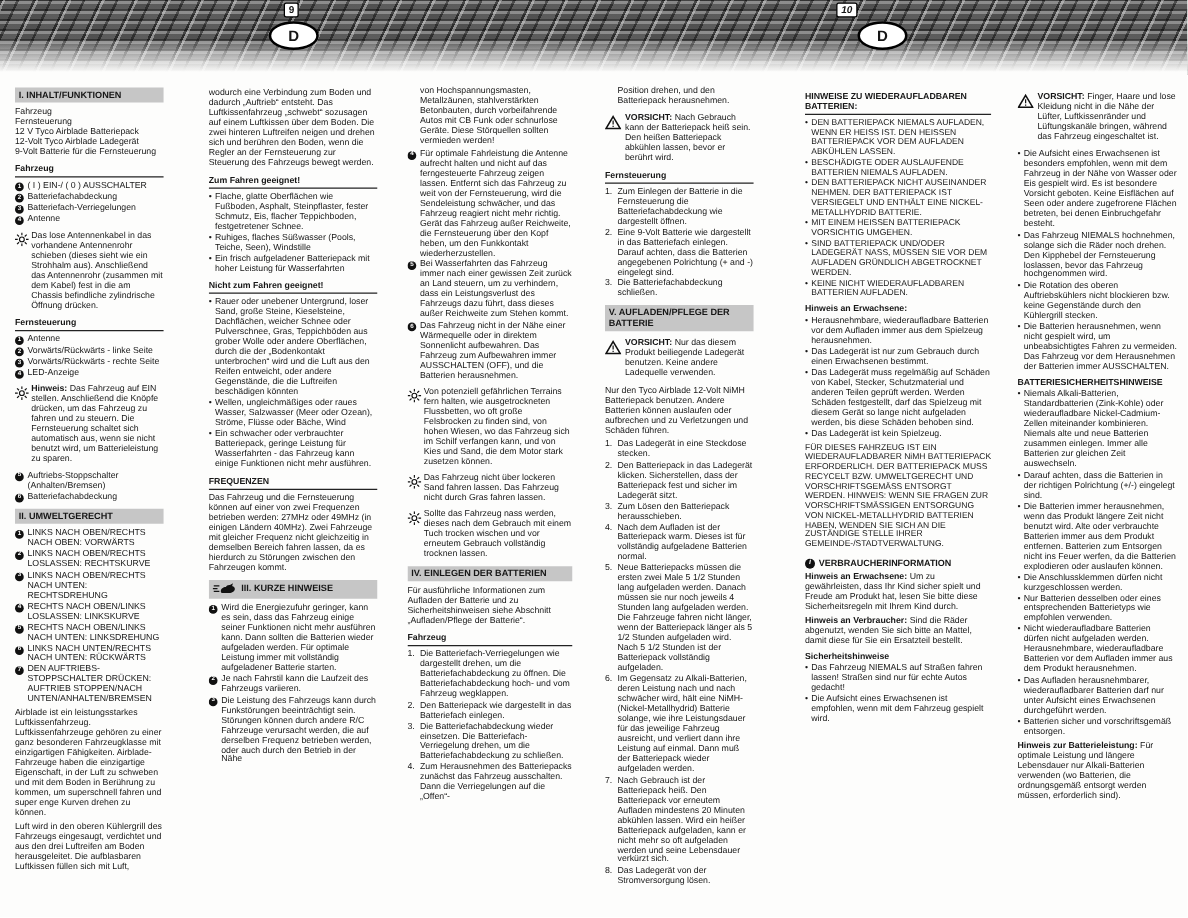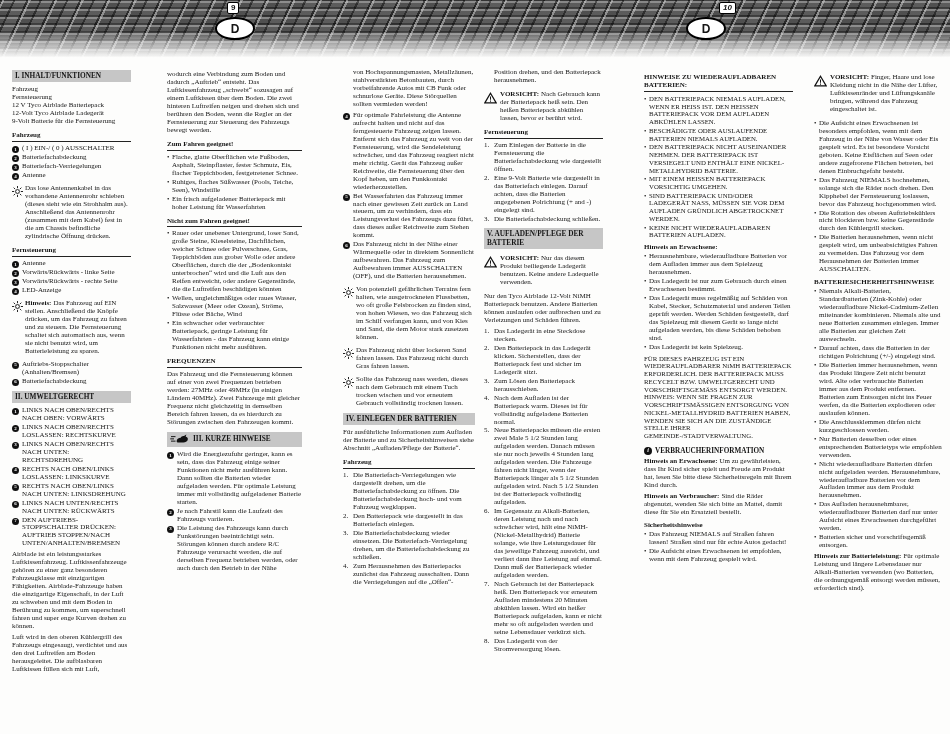--- a/index.html
+++ b/index.html
@@ -9,28 +9,28 @@
   .band{position:absolute;top:0;left:0;width:950px;height:60px;
     background-color:#6a6a6a;
     background-image:
       repeating-linear-gradient(115deg, rgba(15,15,15,.55) 0 2px, rgba(200,200,200,.55) 2px 4px,
         rgba(90,90,90,.12) 4px 12px, rgba(15,15,15,.5) 12px 14px, rgba(140,140,140,.22) 14px 24px),
       repeating-linear-gradient(180deg, #2d2d2d 0 1px, #8d8d8d 1px 3px, #4e4e4e 3px 7px, #272727 7px 8px);}
   .band::after{content:"";position:absolute;inset:0;
     background:linear-gradient(to bottom, rgba(255,255,255,0) 0 52%, rgba(255,255,255,.55) 74%, #fdfdfc 96%);}
   .pgnum{position:absolute;top:2px;background:#fff;border:1.5px solid #000;border-radius:2px;
     font-size:8px;font-weight:700;padding:1px 3px;line-height:1;z-index:3;}
-  #pg9{left:227px;} #pg10{left:719px;font-style:italic;}
+  #pg9{left:227px;} #pg10{left:669px;font-style:italic;}
   .lang{position:absolute;top:17px;width:36px;height:19px;border:2px solid #000;border-radius:50%;
     background:#fff;display:flex;align-items:center;justify-content:center;
     font-size:12px;font-weight:700;z-index:3;}
   #lang9{left:215px;} #lang10{left:686px;}
 
-  .col{position:absolute;top:68px;height:660px;overflow:hidden;font-size:7px;line-height:1.14;font-family:Liberation Serif, serif;}
-  .col0{left:12px;width:119px}.col1{left:167px;width:135px}.col2{left:343px;width:132px}
+  .col{position:absolute;top:68px;height:660px;overflow:hidden;font-size:7px;line-height:1.14;}
+  .col0{left:12px;width:119px}.col1{left:167px;width:135px}.col2{left:326px;width:132px}
   .col3{left:484px;width:119px}.col4{left:644px;width:149px}.col5{left:814px;width:128px}
 
   .sec-h{background:#c6c6c6;font-weight:700;font-size:7.3px;padding:2px 3px;margin:5px 0 4px;
     display:flex;align-items:center;gap:3px;}
   .sec-h:first-child{margin-top:2px;}
   .sub-h{font-weight:700;border-bottom:1px solid #222;margin:6px 0 3px;padding-bottom:1px;}
   .bold-h{font-weight:700;margin:5px 0 1px;}
   .para{margin:3px 0;}
   .pc{margin:1px 0 3px;padding-left:10px;}
   .caps{font-size:6.8px;}

